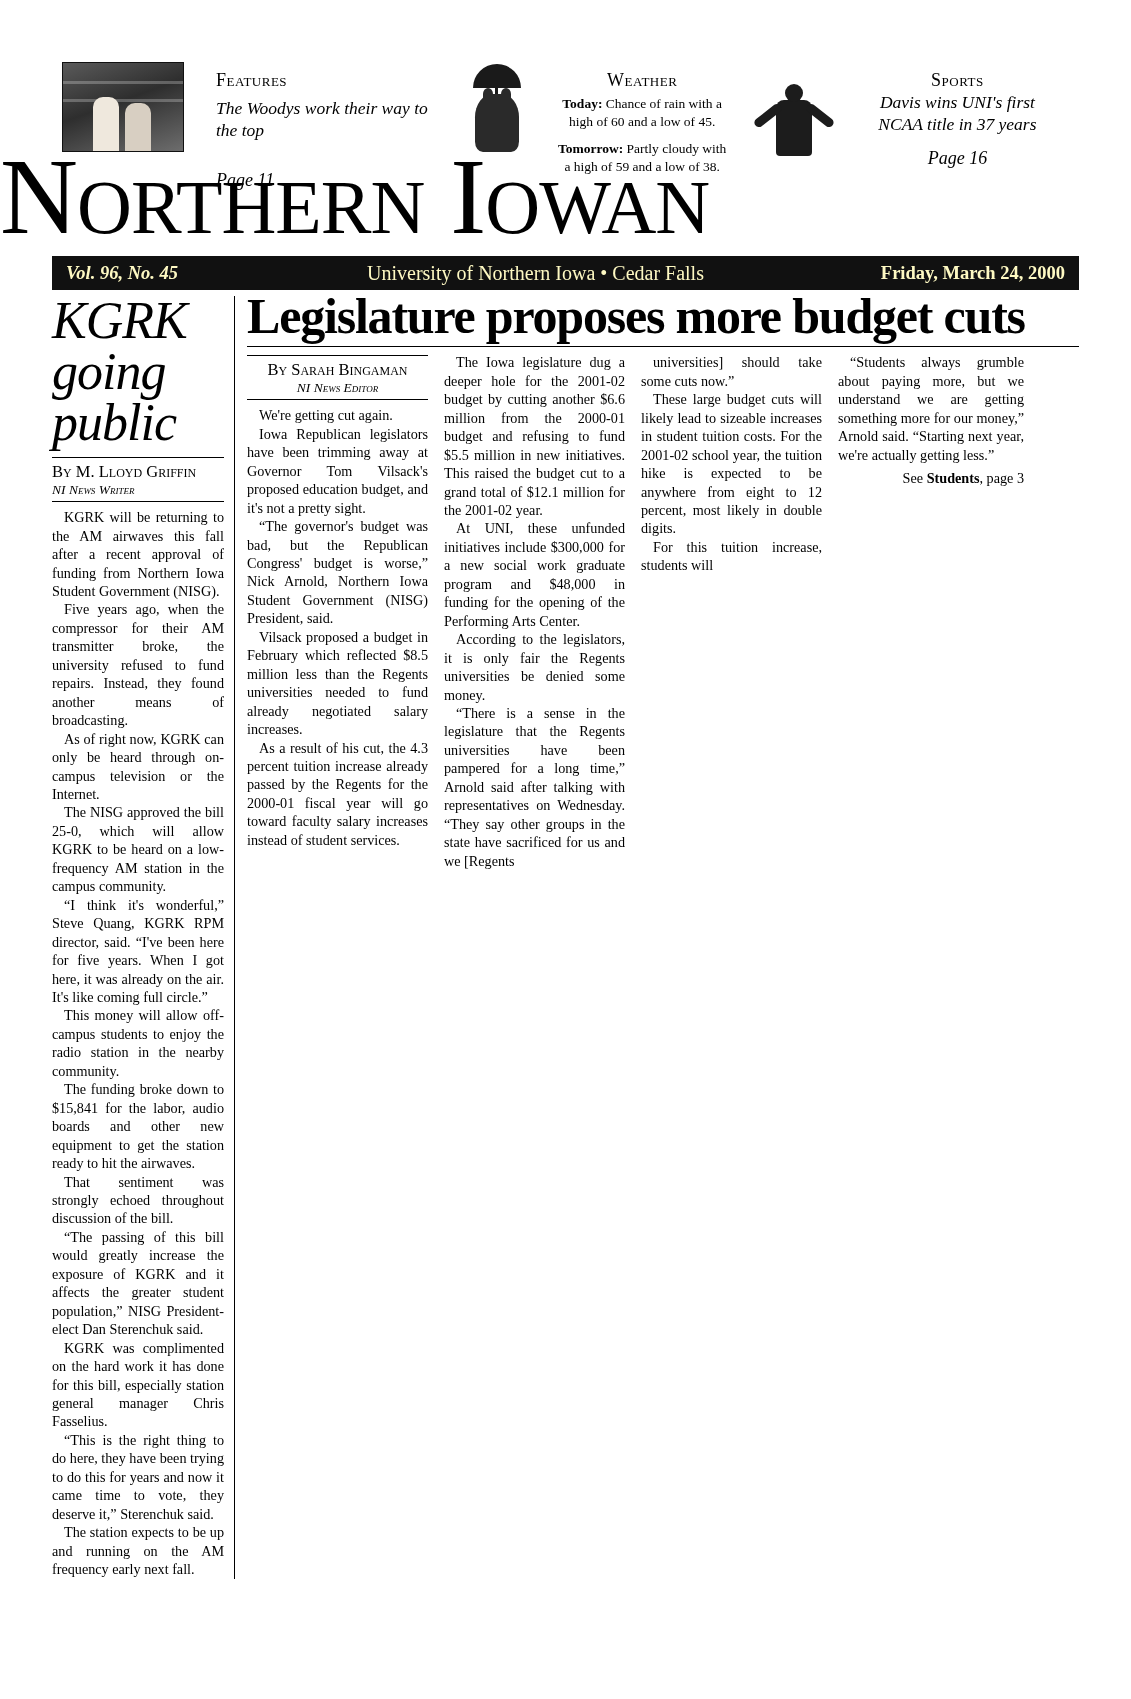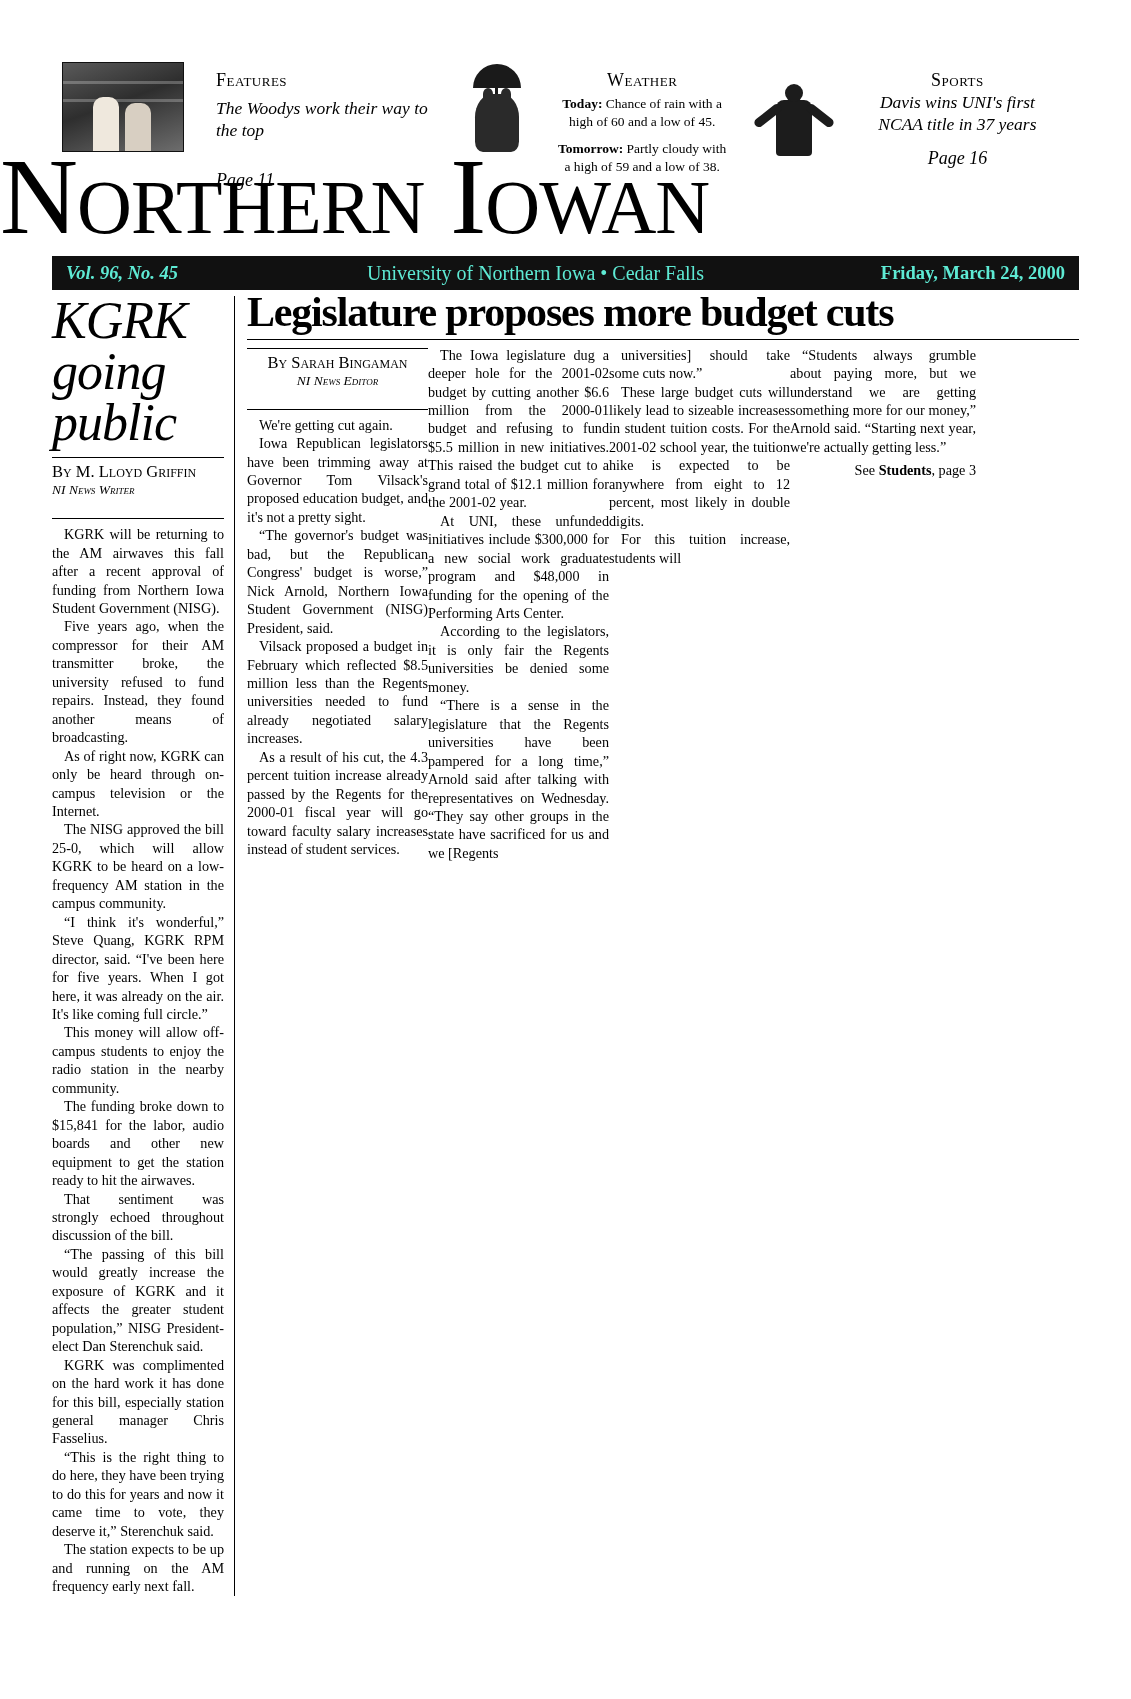--- a/index.html
+++ b/index.html
@@ -133,21 +133,21 @@
     margin: 2px 0 0 0;
     font-family: "Liberation Serif", serif;
     font-weight: normal;
     white-space: nowrap;
   }
   .masthead .gap { display:inline-block; width: 26px; }
 
   .folio {
     margin: 10px 52px 0 52px;
     background: #111;
-    color: #5eead4;
+    color: #fef9c3;
     height: 34px;
     display: flex;
     align-items: center;
     padding: 4px 14px;
     box-sizing: border-box;
     font-size: 18.5px;
   }
   .folio .vol { font-weight: bold; font-style: italic; width: 180px; }
   .folio .mid { flex: 1; text-align: center; font-size: 20px; }
   .folio .date { font-weight: bold; text-align: right; width: 240px; }
@@ -182,46 +182,47 @@
     font-size: 16.5px;
     border-top: 1px solid #000;
     padding-top: 4px;
     margin-top: 2px;
   }
   .byline-role {
     font-variant: small-caps;
     font-style: italic;
     font-size: 13.5px;
     border-bottom: 1px solid #000;
-    padding-bottom: 20px;
+    padding-bottom: 3px;
     margin-bottom: 6px;
   }
   .byline-center { text-align: center; }
   p.body {
     font-size: 14.2px;
     line-height: 1.30;
     text-align: justify;
     margin: 0 0 0 0;
     text-indent: 12px;
     hyphens: auto;
   }
 
   .right-block { flex: 1; padding-left: 12px; }
   .headline-main {
-    font-size: 42px;
+    font-size: 50px;
     line-height: .96;
     font-weight: bold;
     letter-spacing: -1.2px;
     margin: -4px 0 6px 0;
     white-space: nowrap;
   }
   .rule-thin { border-top: 1px solid #000; margin: 4px 0 6px; }
 
   .story-cols {
     display: flex;
+    gap: 16px;
     font-family: Liberation Serif, serif;
   }
   .scol { width: 181px; flex: 0 0 181px; }
   .scol.wide { width: 186px; flex: 0 0 186px; }
   .scol p.body, .col-left p.body { text-align: justify; }
 
   .see-more {
     font-size: 14.2px;
     text-align: right;
     font-style: normal;

